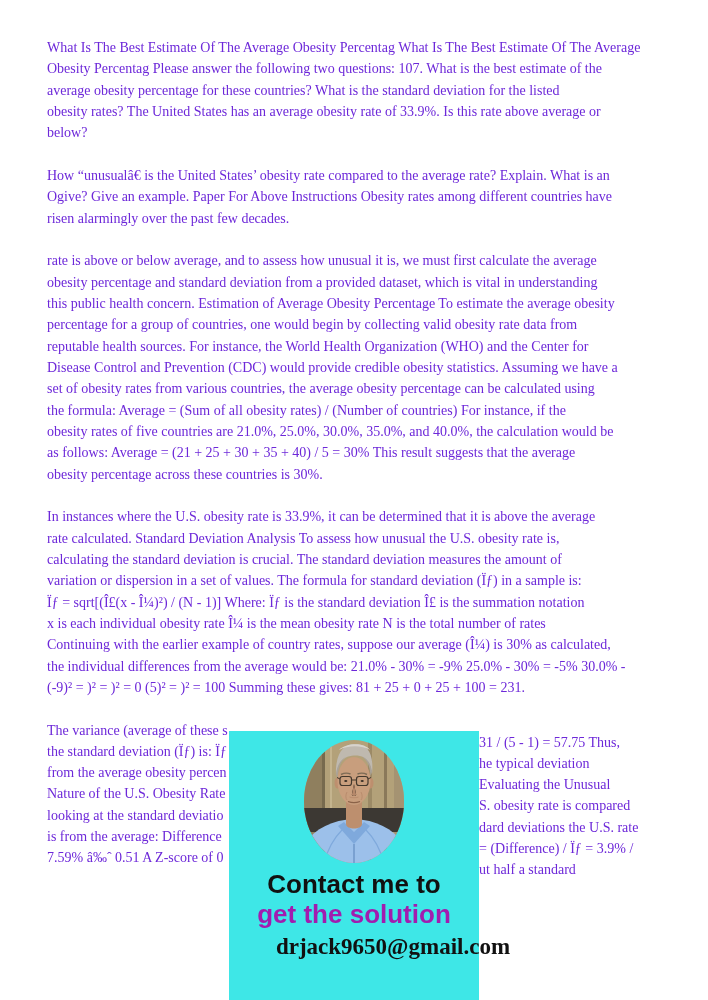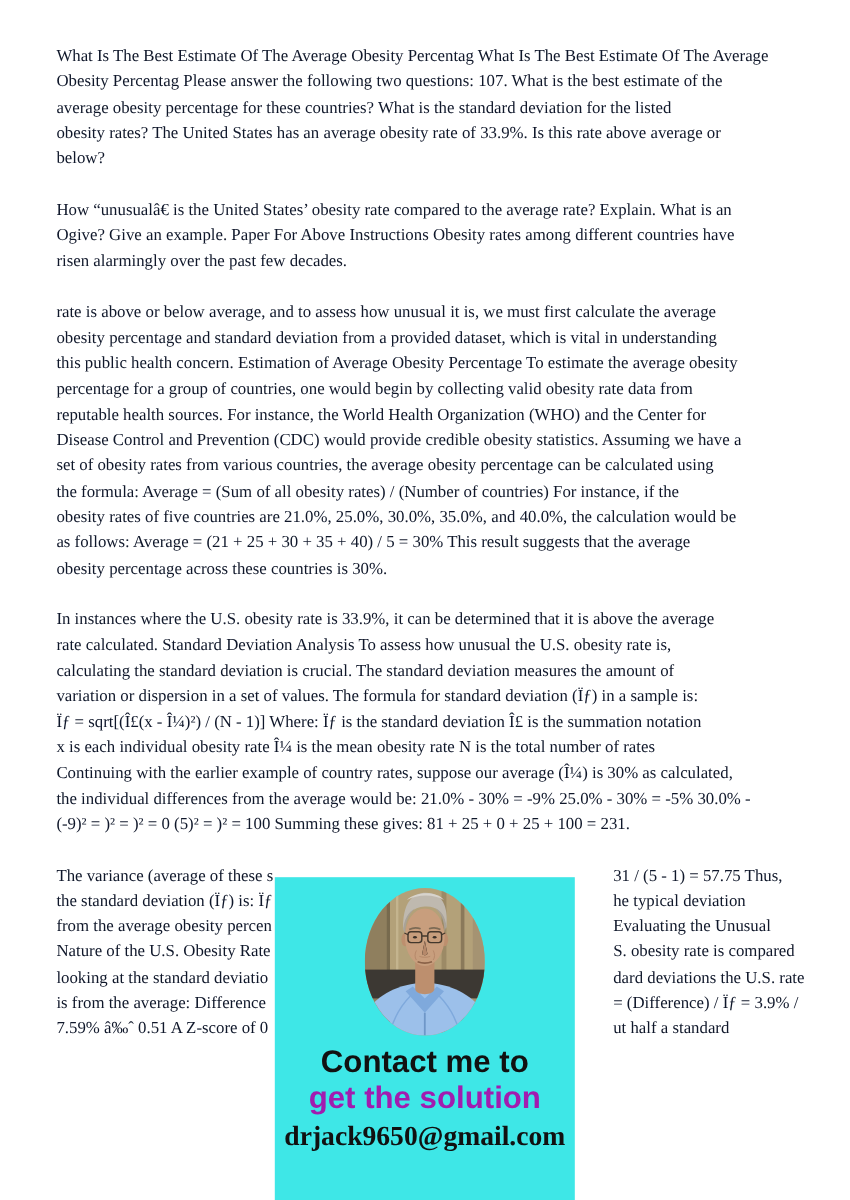--- a/index.html
+++ b/index.html
@@ -32,23 +32,22 @@
   .paragraph { margin: 0 0 21.33px 0; }
   .line {
     position: relative;
     height: 21.33px;
     white-space: nowrap;
   }
   .frag-left { white-space: nowrap; }
   .frag-right {
     position: absolute;
     left: 432px;
-    top: 0;
+    top: 12px;
     white-space: nowrap;
-    padding-left: 32px;
   }
   .promo-card {
     position: absolute;
     left: 229px;
     top: 731px;
     width: 250px;
     height: 309px;
     z-index: 5;
     text-align: center;
   }
@@ -81,21 +80,21 @@
     font-size: 23px;
     line-height: 28px;
     color: #111111;
   }
 </style>
 </head>
 <body>
 
 <div class="page" style="background: rgb(255, 255, 255);">
 
-  <div class="text-block" id="paragraphs" style="color: #0f172a;">
+  <div class="text-block" id="paragraphs" style="color: #6d28d9;">
       <div class="paragraph">
         <div class="line">What Is The Best Estimate Of The Average Obesity Percentag What Is The Best Estimate Of The Average</div>
         <div class="line">Obesity Percentag Please answer the following two questions: 107. What is the best estimate of the</div>
         <div class="line">average obesity percentage for these countries? What is the standard deviation for the listed</div>
         <div class="line">obesity rates? The United States has an average obesity rate of 33.9%. Is this rate above average or</div>
         <div class="line">below?</div>
       </div>
       <div class="paragraph">
         <div class="line">How “unusualâ€ is the United States’ obesity rate compared to the average rate? Explain. What is an</div>
         <div class="line">Ogive? Give an example. Paper For Above Instructions Obesity rates among different countries have</div>
@@ -189,16 +188,16 @@
           <path d="M50,44 L47.8,55 C49,56.4 51,56.4 52.2,55 Z" fill="#b5886a"></path>
 
           <path d="M44,61.5 C48,63 52,63 56,61.5" stroke="#8a6248" stroke-width="1.3" fill="none"></path>
           <path d="M45.5,57 C48,58 52,58 54.5,57" stroke="#b5886a" stroke-width="0.8" fill="none"></path>
           <path d="M43,52 C41.5,55 41.5,58 43,60 M57,52 C58.5,55 58.5,58 57,60" stroke="#b5886a" stroke-width="0.8" fill="none"></path>
         </g>
       </svg>
     </div>
     <div class="promo-line promo-line1" style="color: rgb(17, 17, 17);">Contact me to</div>
     <div class="promo-line promo-line2" style="color: #a21caf;">get the solution</div>
-    <div class="promo-email" style="color: rgb(17, 17, 17);">drjack9650@gmail.com</div>
+    <div class="promo-email" style="color: rgb(17, 17, 17); margin-left: 39px;">drjack9650@gmail.com</div>
   </div>
 
 </div>
 
 </body></html>

